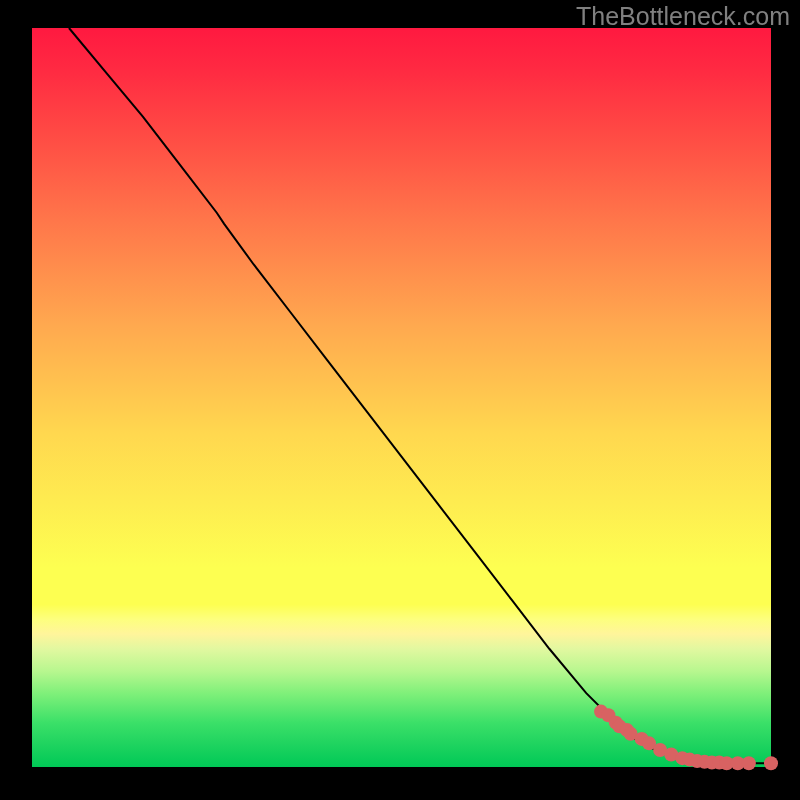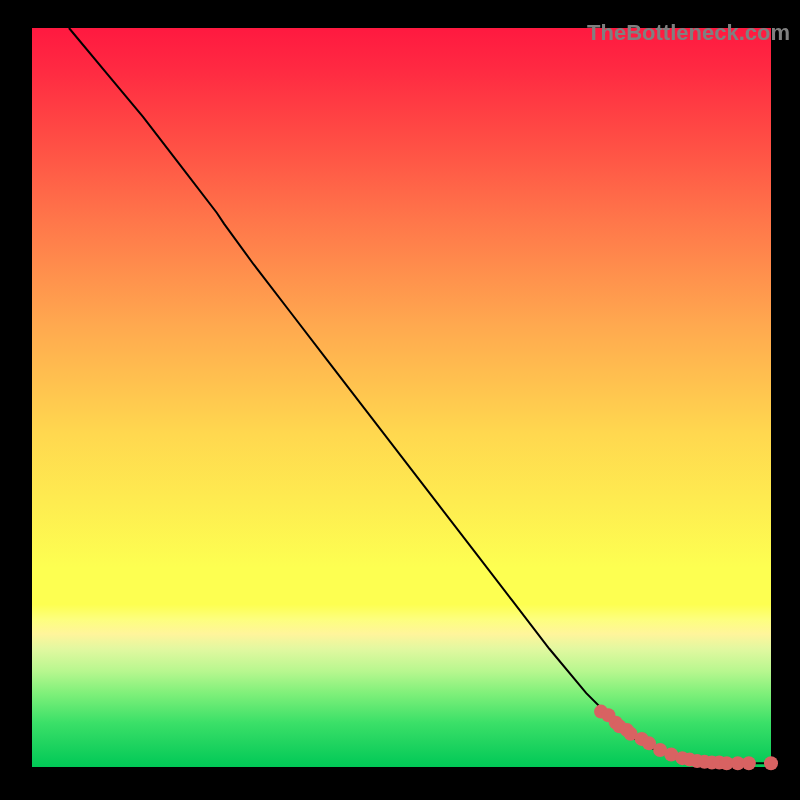--- a/index.html
+++ b/index.html
@@ -12,25 +12,25 @@
     font-family: Arial, Helvetica, sans-serif;
   }
   .frame {
     position: relative;
     width: 800px;
     height: 800px;
     background: #000000;
   }
   .attribution {
     position: absolute;
-    top: 20px;
+    top: 2px;
     right: 10px;
     color: #808080;
-    font-size: 22px;
-    font-weight: 700;
+    font-size: 25px;
+    font-weight: 400;
     letter-spacing: 0px;
     z-index: 10;
   }
   .plot-area {
     position: absolute;
     left: 32px;
     top: 28px;
     width: 739px;
     height: 739px;
     background: linear-gradient(

